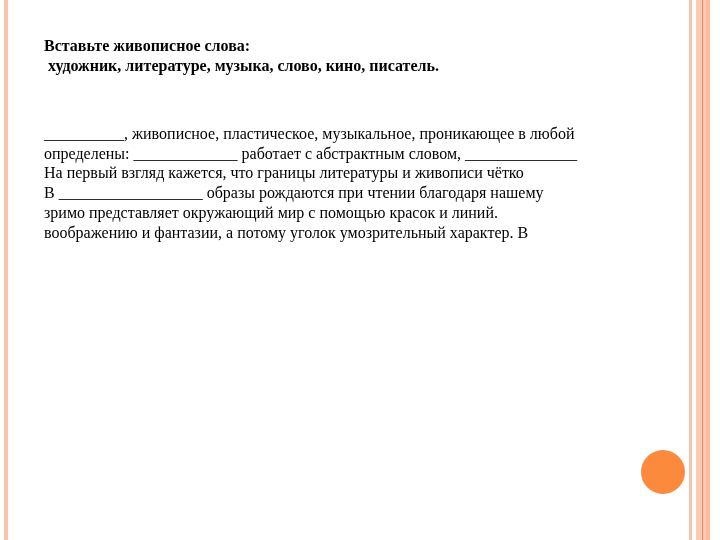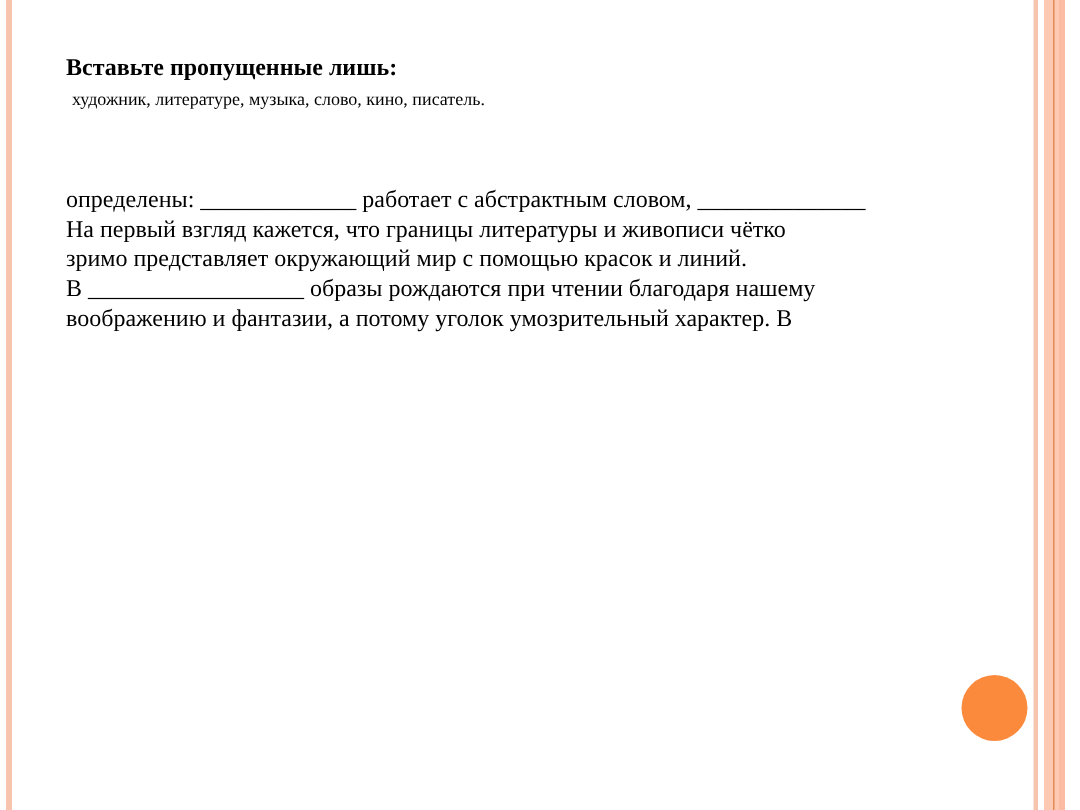--- a/index.html
+++ b/index.html
@@ -6,38 +6,39 @@
   body { width: 720px; height: 540px; position: relative; background: #ffffff; overflow: hidden;
          font-family: "Liberation Serif", "DejaVu Serif", serif; color: #000; }
   .left-line { position: absolute; left: 4px; top: 0; width: 4px; height: 540px; background: #f7c4ae; }
   .right-thin { position: absolute; left: 689px; top: 0; width: 3px; height: 540px; background: #f7c4ae; }
   .right-band { position: absolute; left: 696px; top: 0; width: 14px; height: 540px; background: #fdc9b3; }
   .right-band-line { position: absolute; left: 702px; top: 0; width: 1px; height: 540px; background: #e58a55; }
   .right-band-edge { position: absolute; left: 706px; top: 0; width: 4px; height: 540px; background: #fbbba2; }
   .circle { position: absolute; left: 641px; top: 450px; width: 44px; height: 44px; border-radius: 50%; background: #fb8a3c; }
   .content { position: absolute; left: 44px; top: 36px; width: 640px; }
   .title { font-weight: bold; font-size: 16px; line-height: 20px; white-space: nowrap; }
-  .words { font-size: 12px; line-height: 20px; white-space: nowrap; margin-left: 4px; }
+  .words { font-size: 16px; line-height: 20px; white-space: nowrap; margin-left: 4px; font-weight: bold; }
   .para { position: absolute; left: 44px; top: 124px; width: 640px; font-size: 16px; line-height: 19.7px; }
   .line { white-space: nowrap; }
 </style>
 </head>
 <body>
 
 <div class="left-line"></div>
 <div class="right-thin"></div>
 <div class="right-band"></div>
 <div class="right-band-edge"></div>
 <div class="right-band-line"></div>
 <div class="circle"></div>
 
 <div class="content">
-  <div class="title">Вставьте пропущенные лишь:</div>
+  <div class="title">Вставьте живописное слова:</div>
   <div class="words">художник, литературе, музыка, слово, кино, писатель.</div>
 </div>
 
 <div class="para">
+  <div class="line">__________, живописное, пластическое, музыкальное, проникающее в любой</div>
   <div class="line">определены: _____________ работает с абстрактным словом, ______________</div>
   <div class="line">На первый взгляд кажется, что границы литературы и живописи чётко</div>
+  <div class="line">В __________________ образы рождаются при чтении благодаря нашему</div>
   <div class="line">зримо представляет окружающий мир с помощью красок и линий.</div>
-  <div class="line">В __________________ образы рождаются при чтении благодаря нашему</div>
   <div class="line">воображению и фантазии, а потому уголок умозрительный характер. В</div>
 </div>
 
 </body></html>

